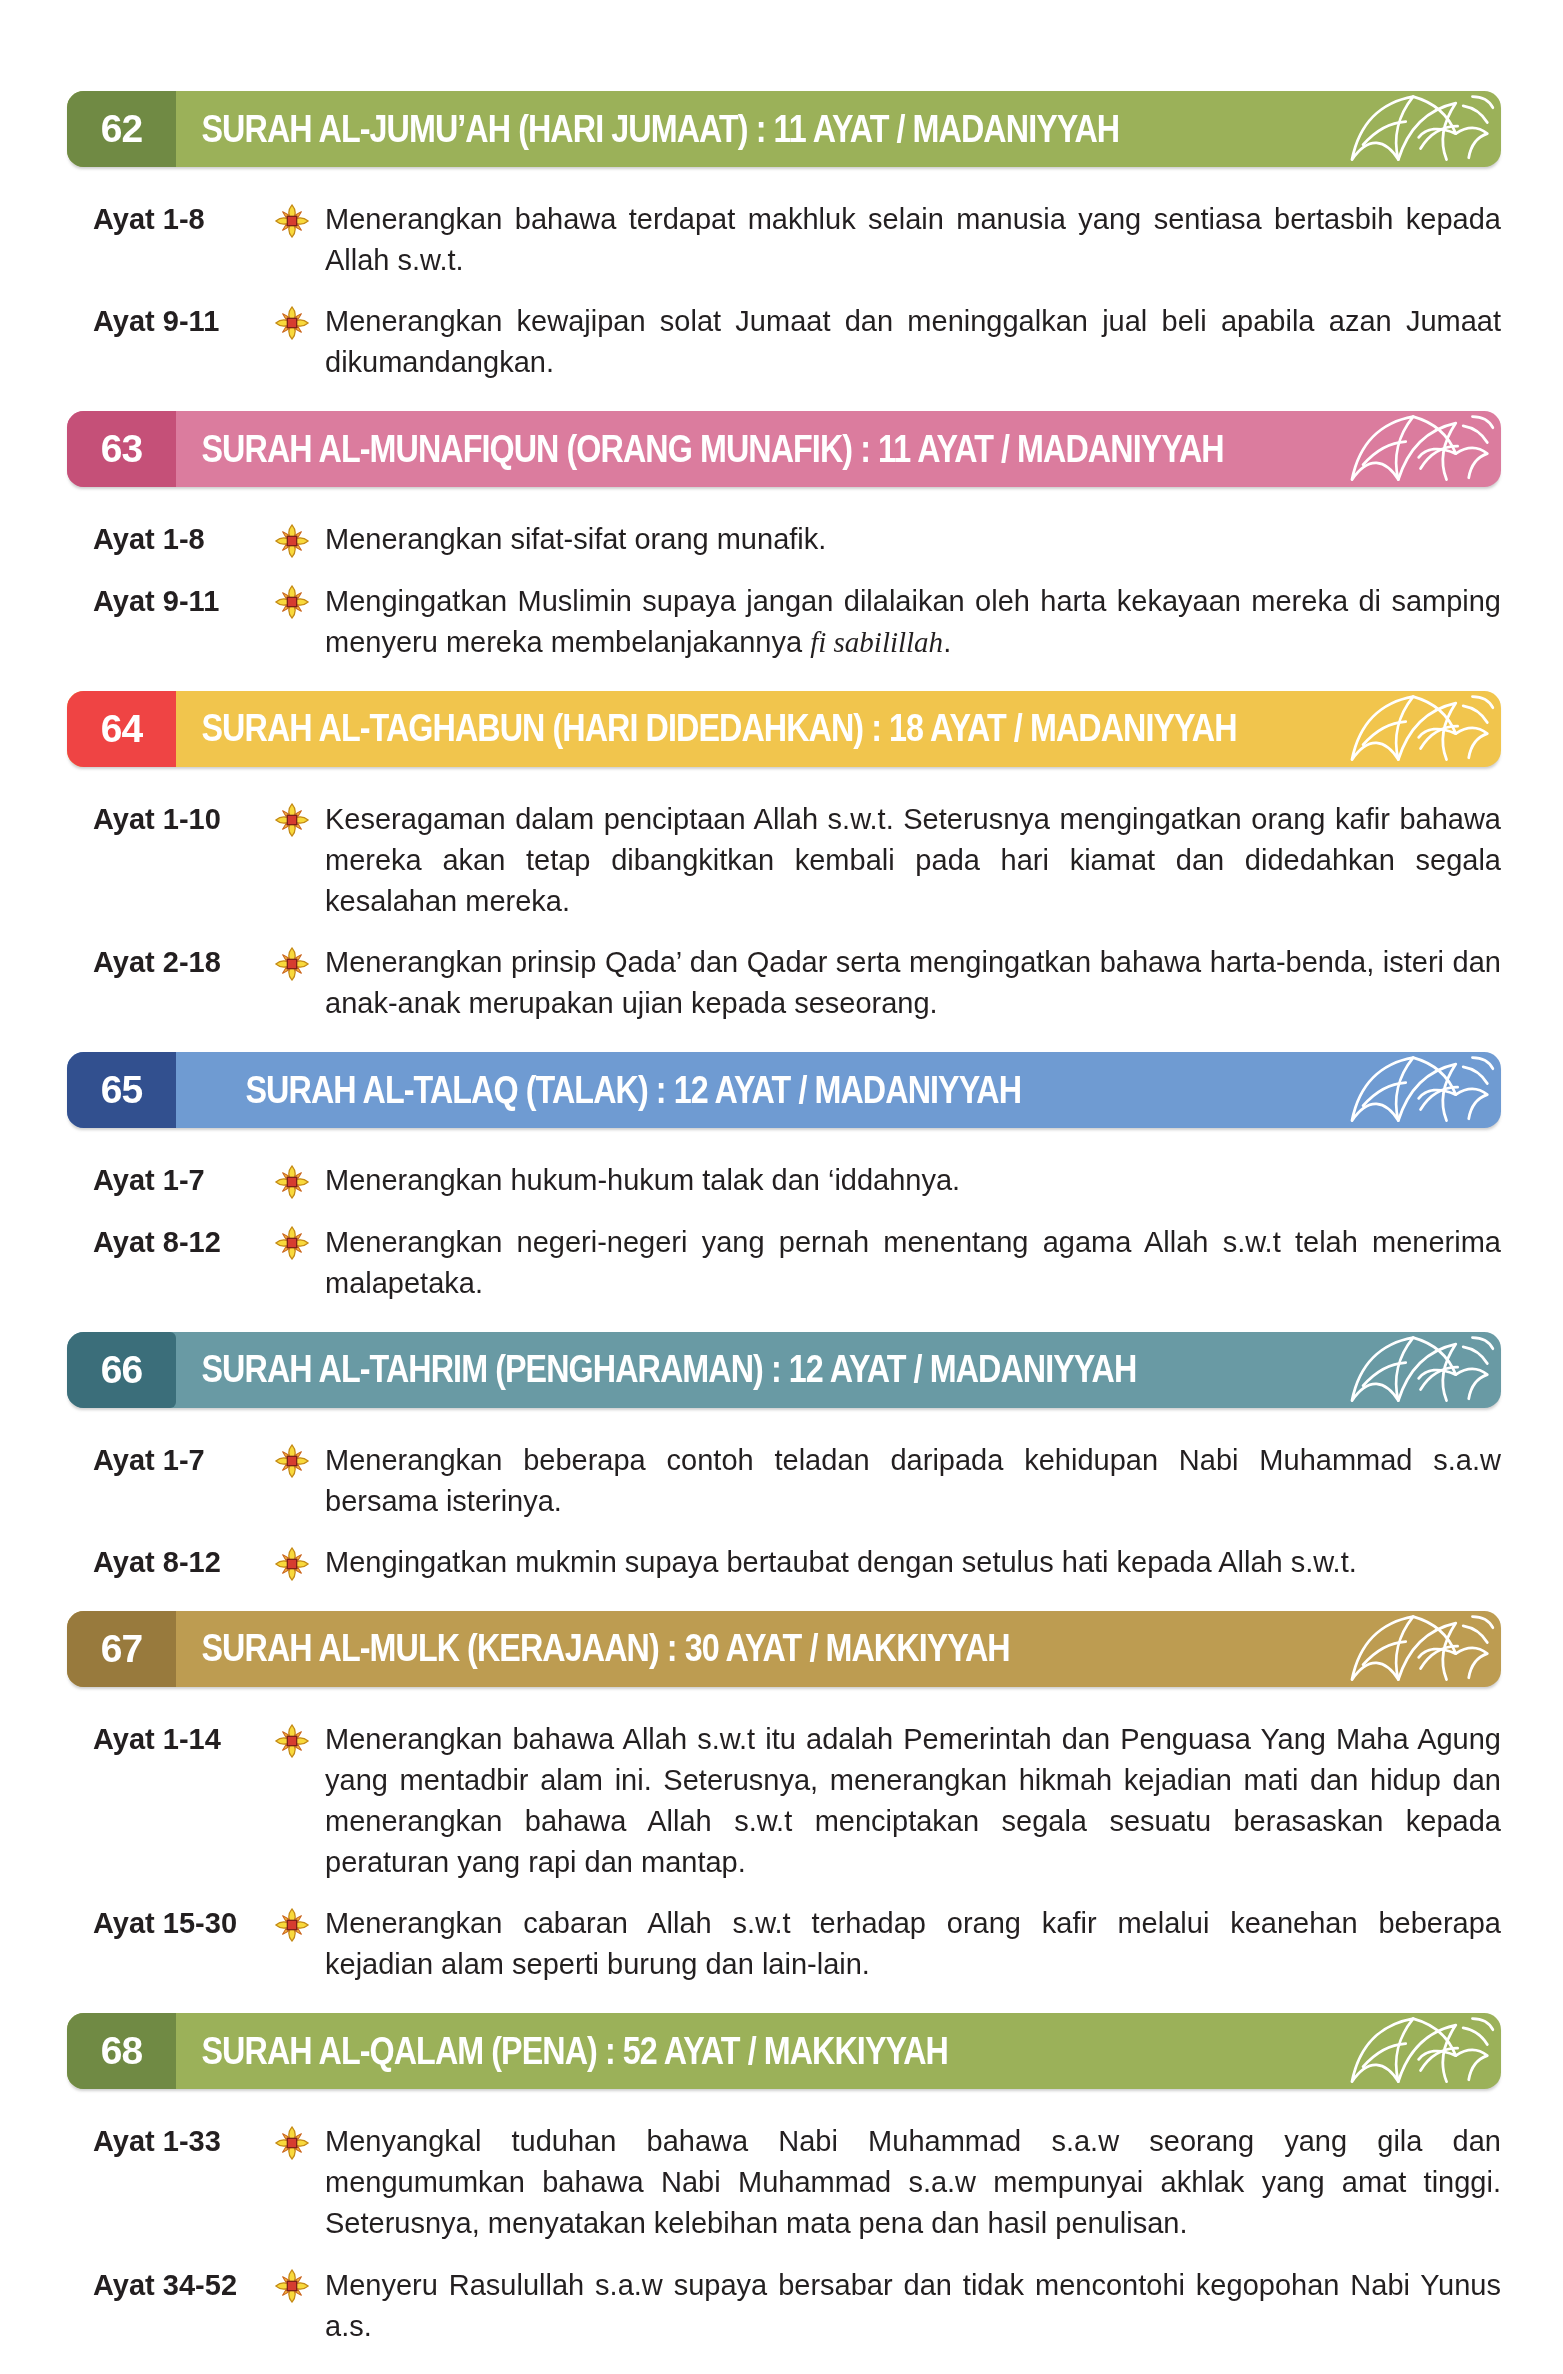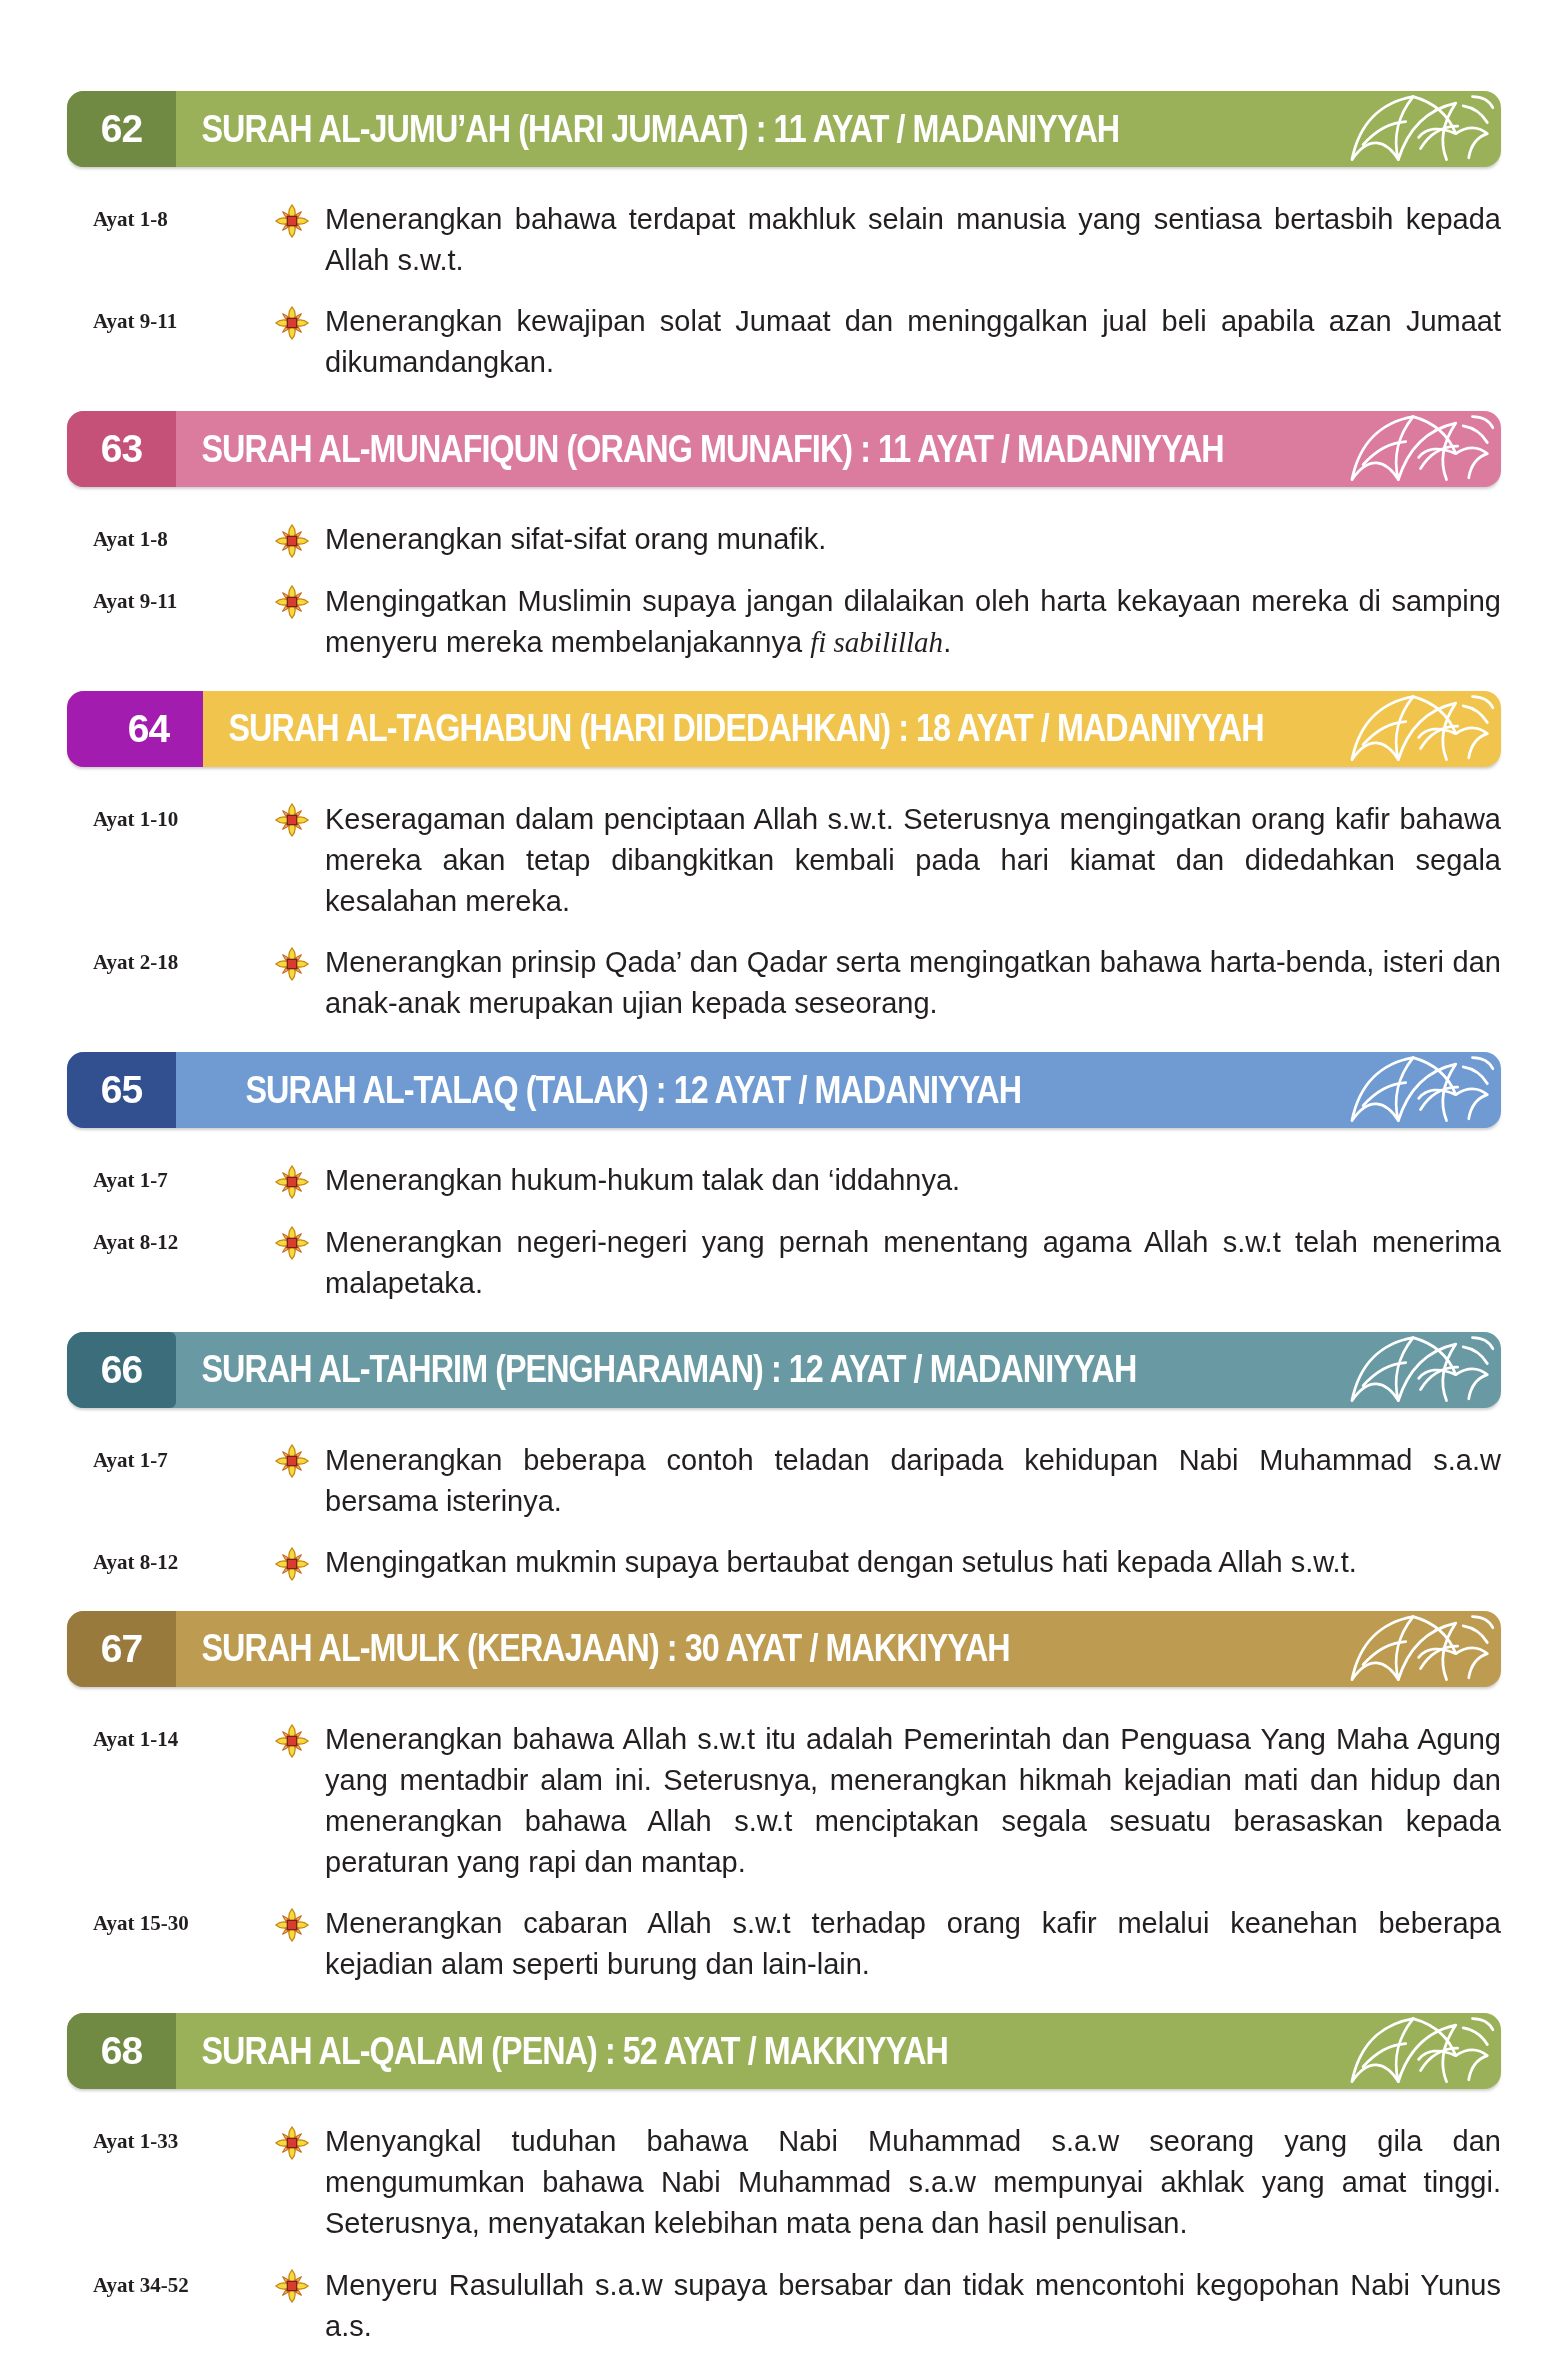--- a/index.html
+++ b/index.html
@@ -58,23 +58,22 @@
     display:flex;
     align-items:flex-start;
     padding-left:26px;
     margin-bottom:20.4px;
   }
   .row:last-child { margin-bottom:0; }
   .row-label {
     width:182px;
     flex:none;
     font-weight:bold;
-    font-size:21px;
+    font-size:29px;
     line-height:41px;
-    font-family:Liberation Serif, serif;
   }
   .row-bullet {
     width:50px;
     flex:none;
     padding-top:4.6px;
   }
   .row-bullet svg { width:34px; height:34px; display:block; }
   .row-text {
     flex:1;
     font-size:29px;
@@ -171,21 +170,21 @@
           <svg viewBox="0 0 37 37" width="34" height="34">
             <use href="#flower"></use>
           </svg>
         </div>
       <div class="row-text"><span>Mengingatkan Muslimin supaya jangan dilalaikan oleh harta kekayaan mereka di samping menyeru mereka membelanjakannya </span><span style="font-style: italic; font-family: Liberation Serif, serif;">fi sabilillah</span><span>.</span></div>
     </div>
   </section>
 
   <section class="section">
     <div class="bar" style="background-color: rgb(241, 197, 77);">
-      <div class="tab" style="background-color: #a21caf; padding-left: 27px;">64</div>
+      <div class="tab" style="background-color: #ef4444;">64</div>
       <div class="title">SURAH AL-TAGHABUN (HARI DIDEDAHKAN) : 18 AYAT / MADANIYYAH</div>
       <svg class="ornament" viewBox="0 0 172 82" width="160" height="76">
           <use href="#orn"></use>
         </svg>
     </div>
     <div class="row">
       <div class="row-label">Ayat 1-10</div>
       <div class="row-bullet">
           <svg viewBox="0 0 37 37" width="34" height="34">
             <use href="#flower"></use>

